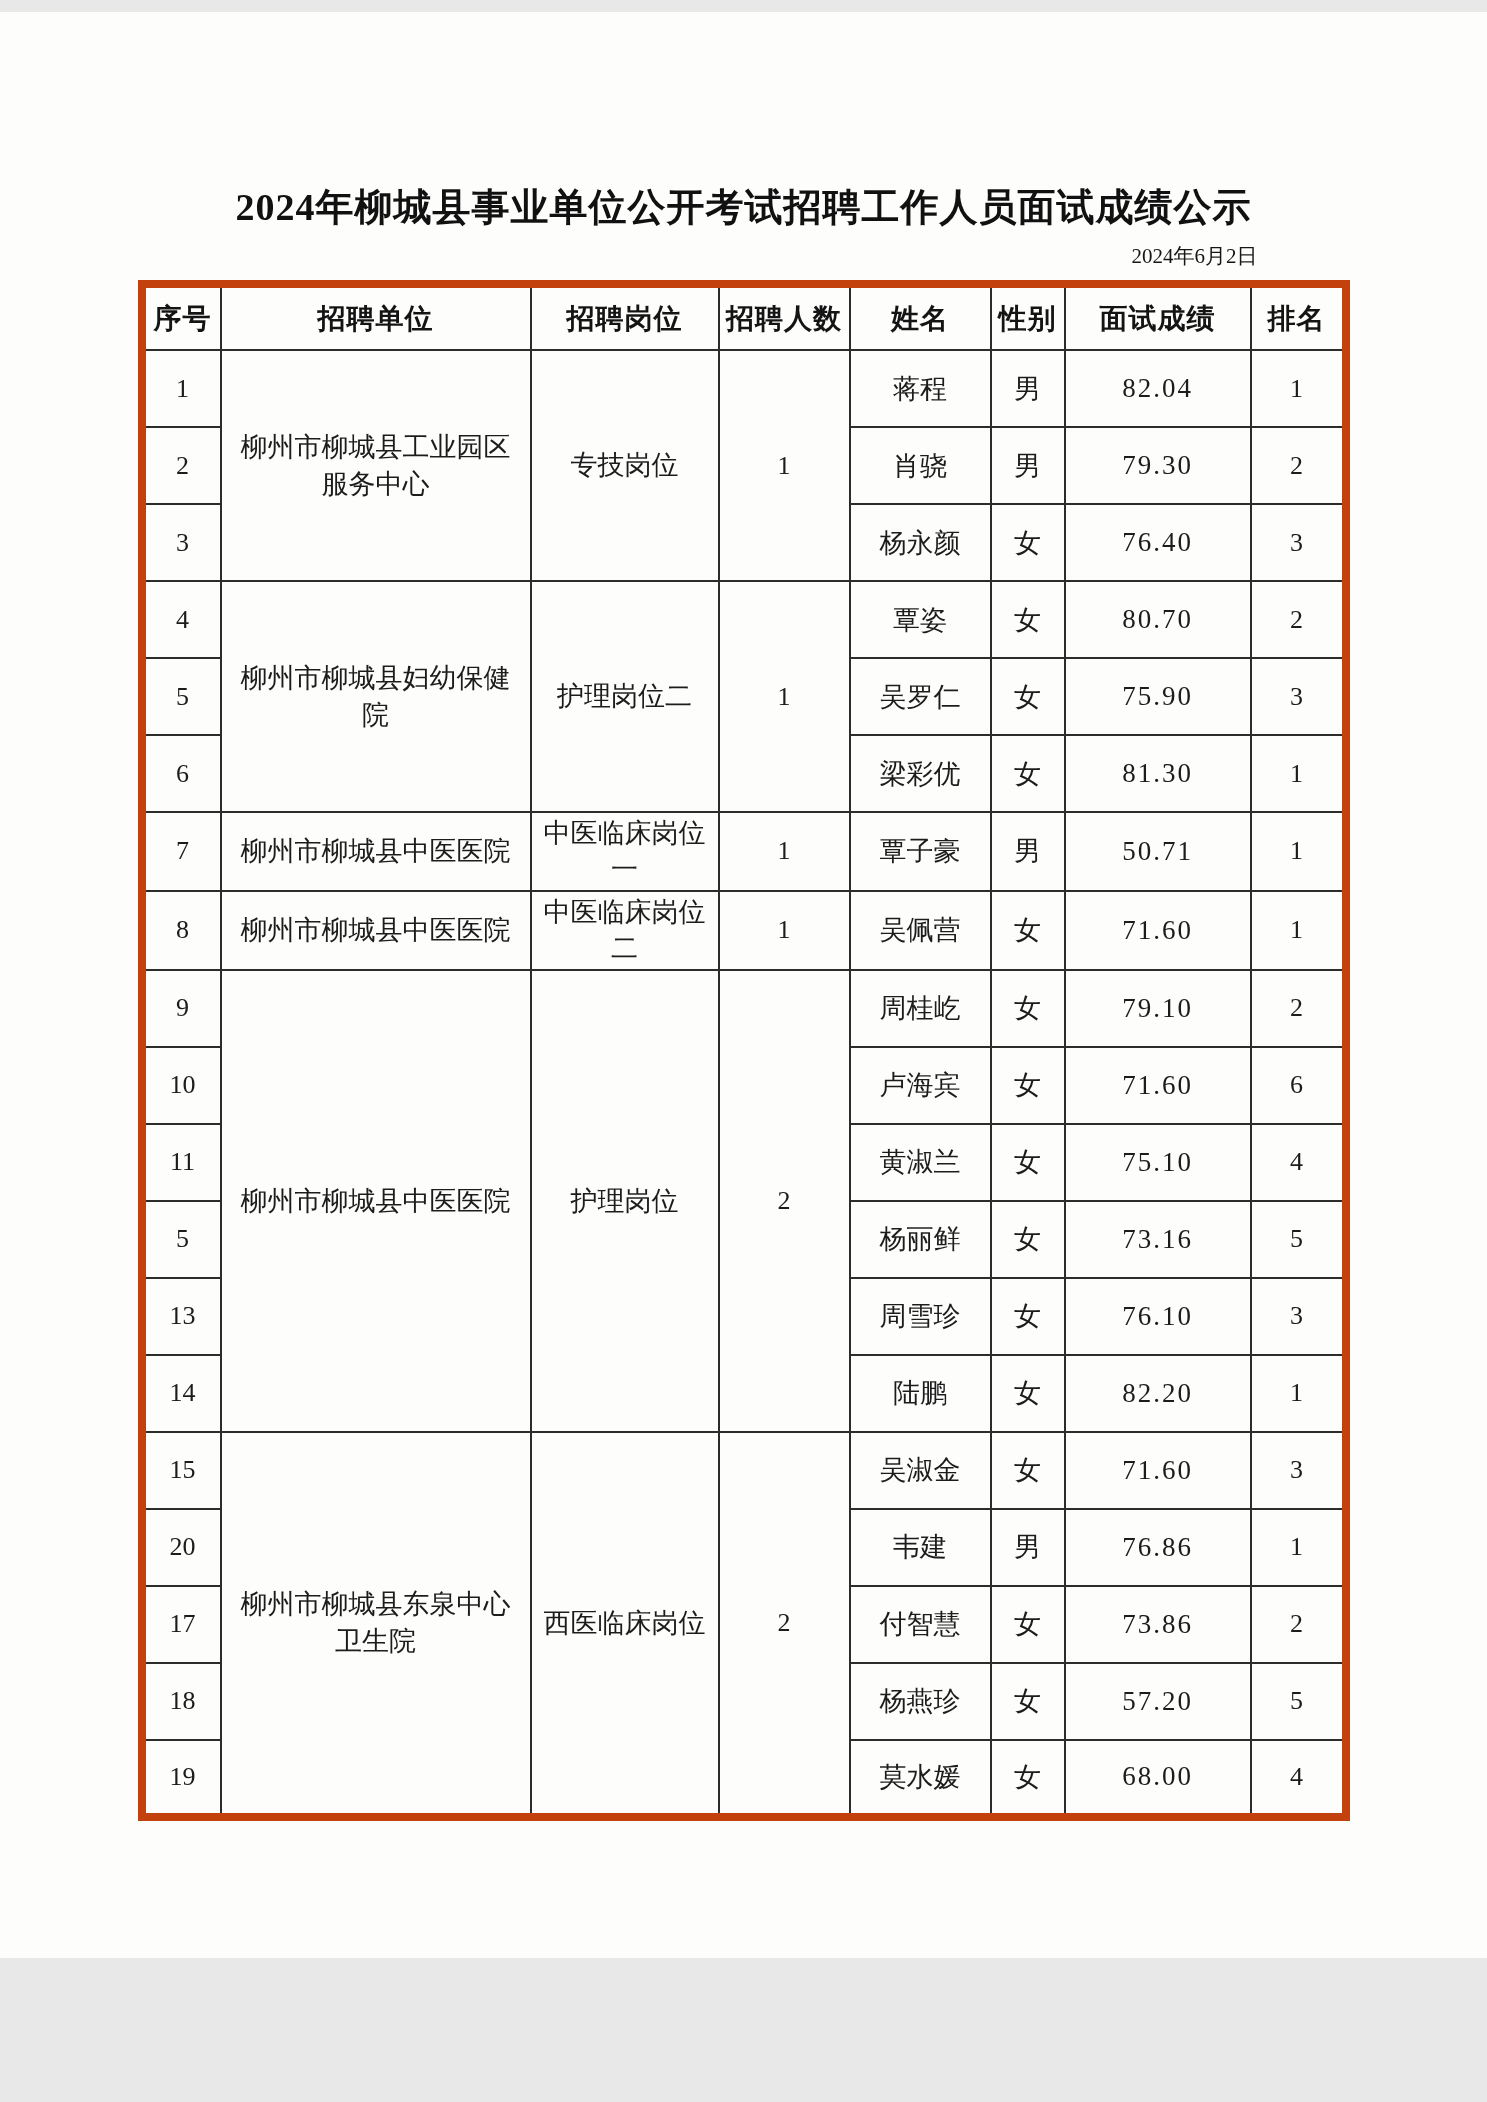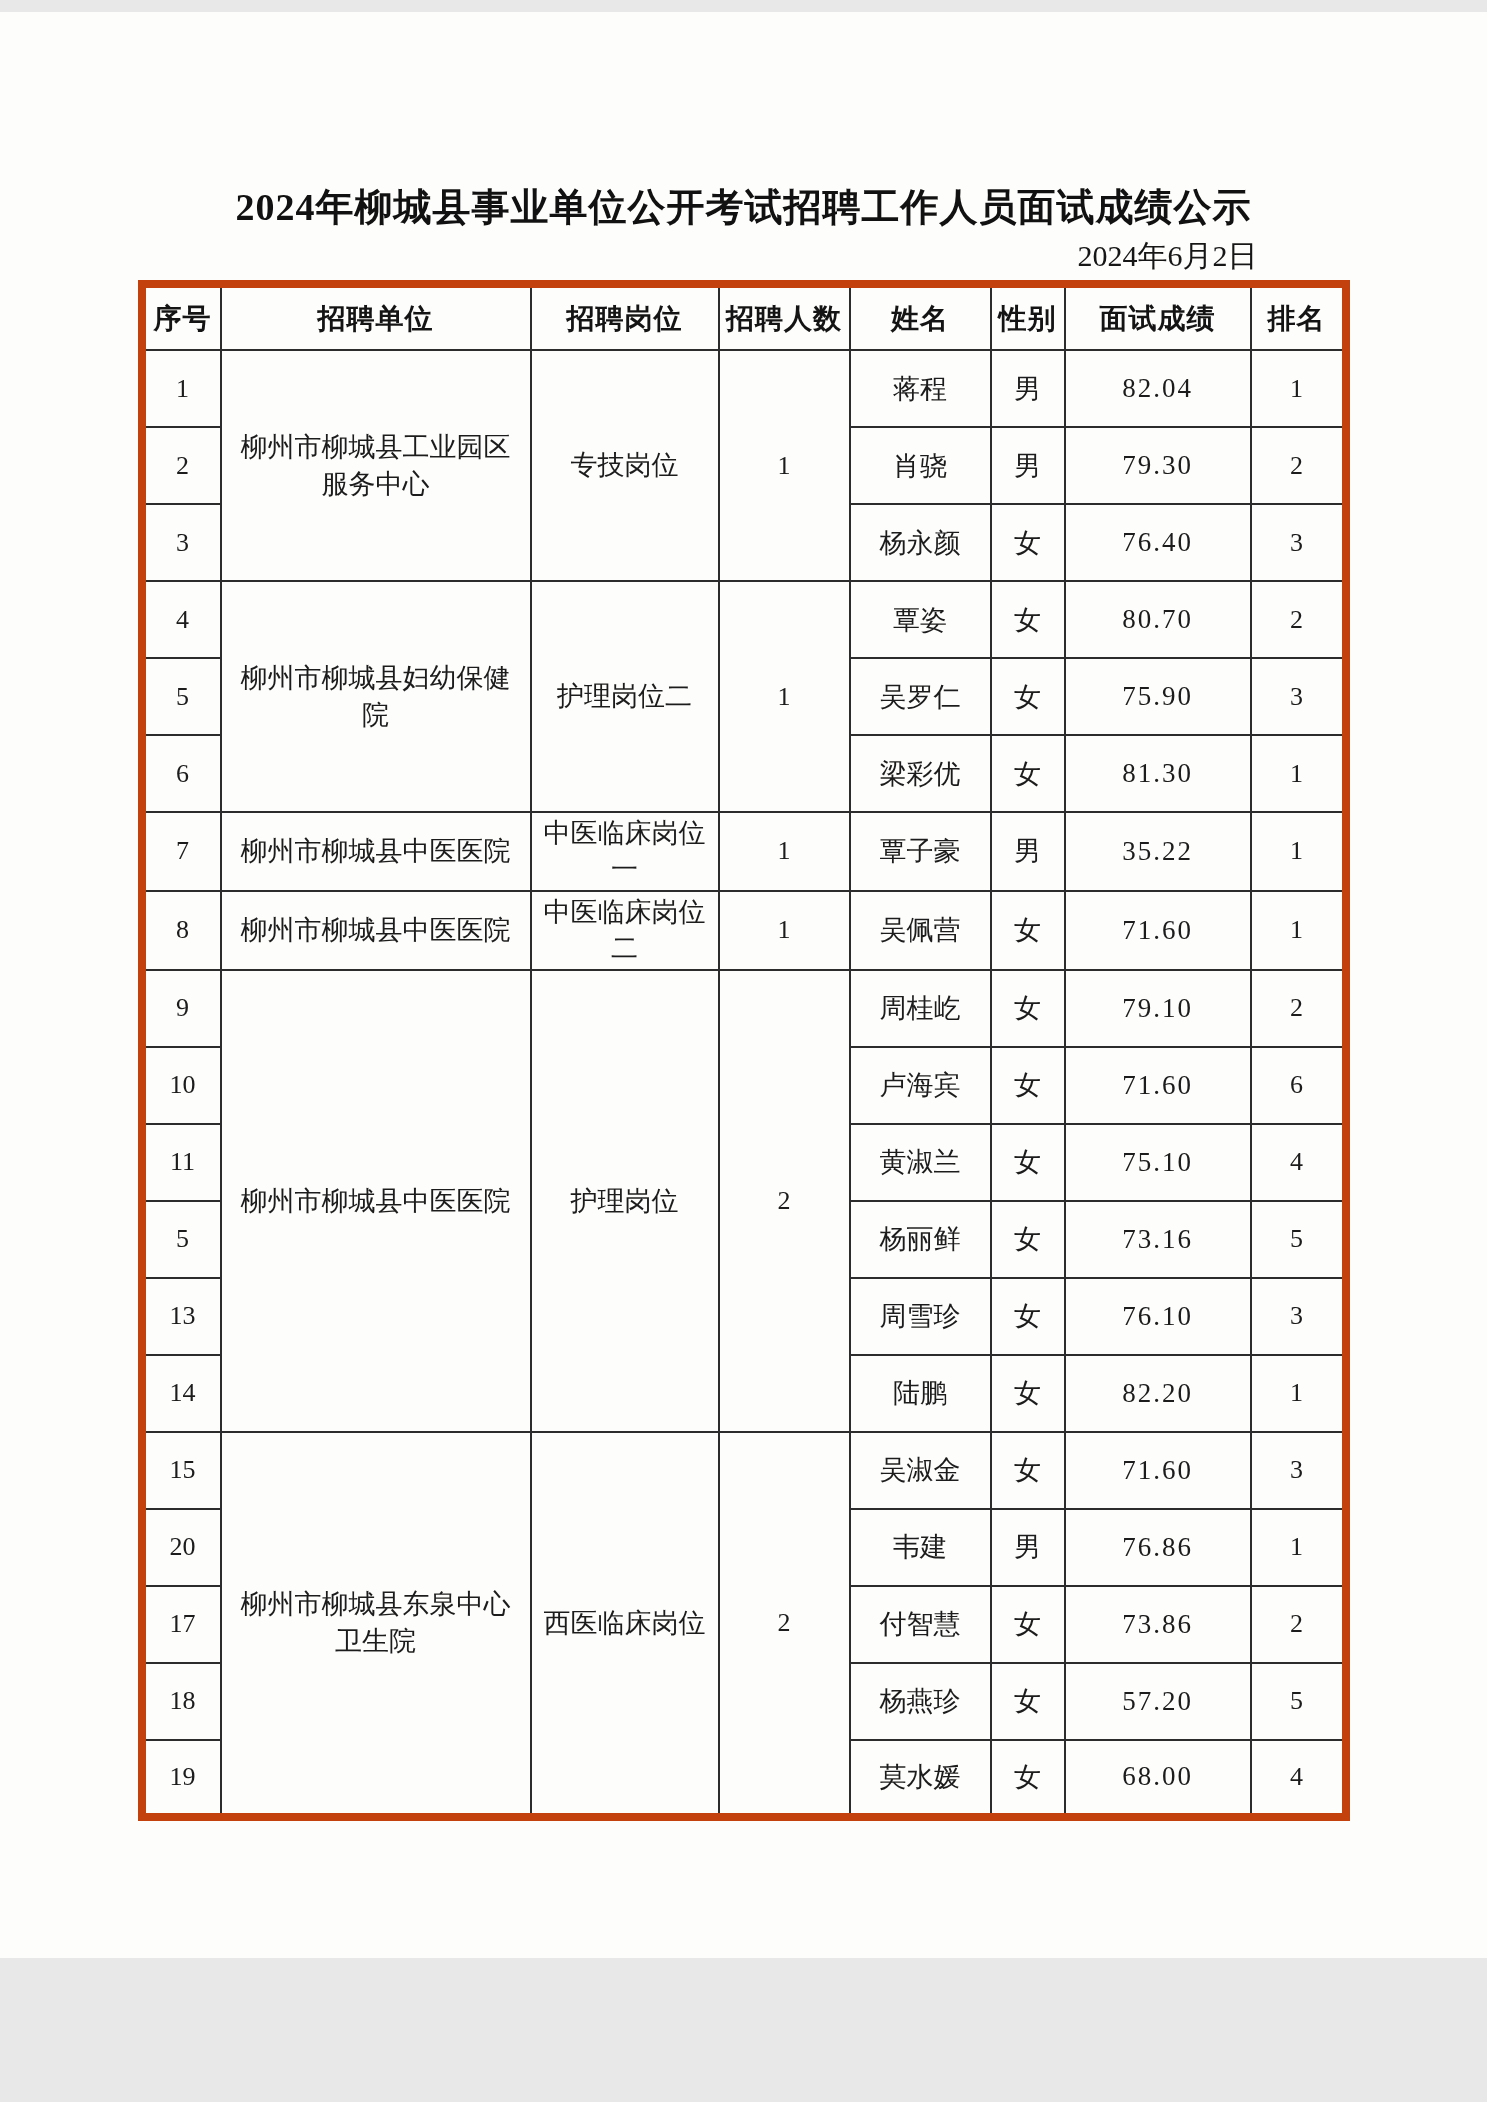--- a/index.html
+++ b/index.html
@@ -38,21 +38,21 @@
   .date-row {
     width: 1204px;
     margin: 10px auto 0 auto;
     text-align: right;
     padding-right: 0;
     box-sizing: border-box;
   }
   .date-label {
     display: inline-block;
     margin-right: 88px;
-    font-size: 30px;
+    font-size: 21px;
     line-height: 32px;
     color: #161616;
   }
   table.score-table {
     width: 1204px;
     margin: 8px auto 0 auto;
     border-collapse: collapse;
     table-layout: fixed;
     border: 8px solid #c2410c;
   }
@@ -173,21 +173,21 @@
       </tr>
 
       <tr>
         <td class="cell-no">7</td>
         <td class="cell-unit">柳州市柳城县中医医院</td>
         <td class="cell-position">中医临床岗位
 一</td>
         <td class="cell-count">1</td>
         <td class="cell-name">覃子豪</td>
         <td class="cell-gender">男</td>
-        <td class="cell-score">35.22</td>
+        <td class="cell-score">50.71</td>
         <td class="cell-rank">1</td>
       </tr>
 
       <tr>
         <td class="cell-no">8</td>
         <td class="cell-unit">柳州市柳城县中医医院</td>
         <td class="cell-position">中医临床岗位
 二</td>
         <td class="cell-count">1</td>
         <td class="cell-name">吴佩营</td>

